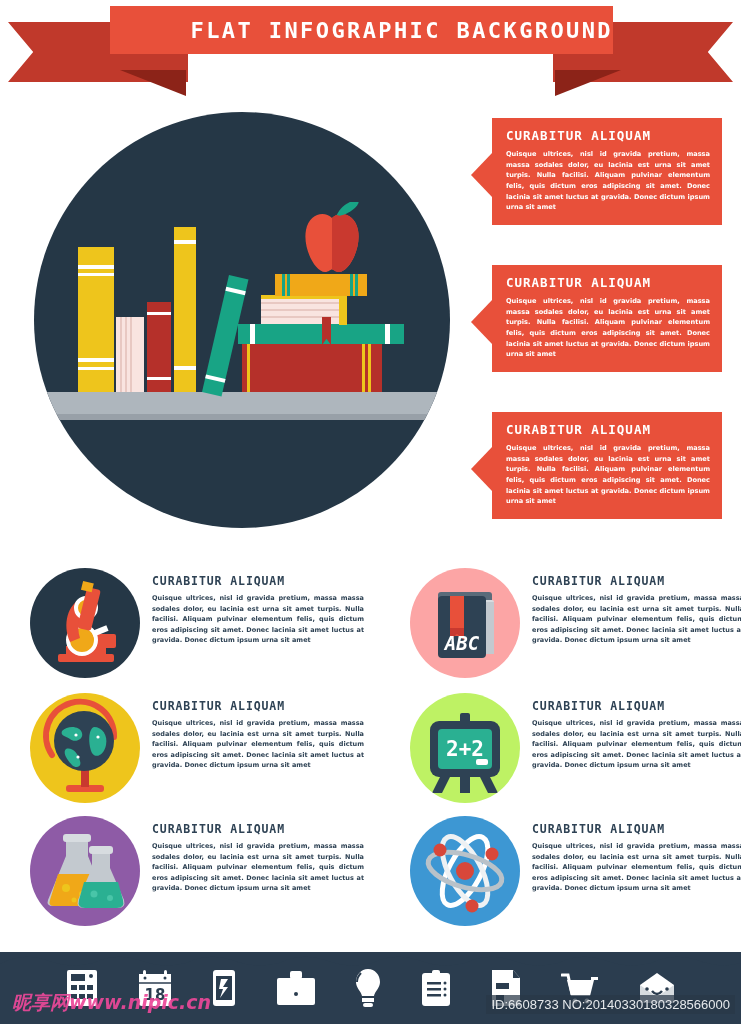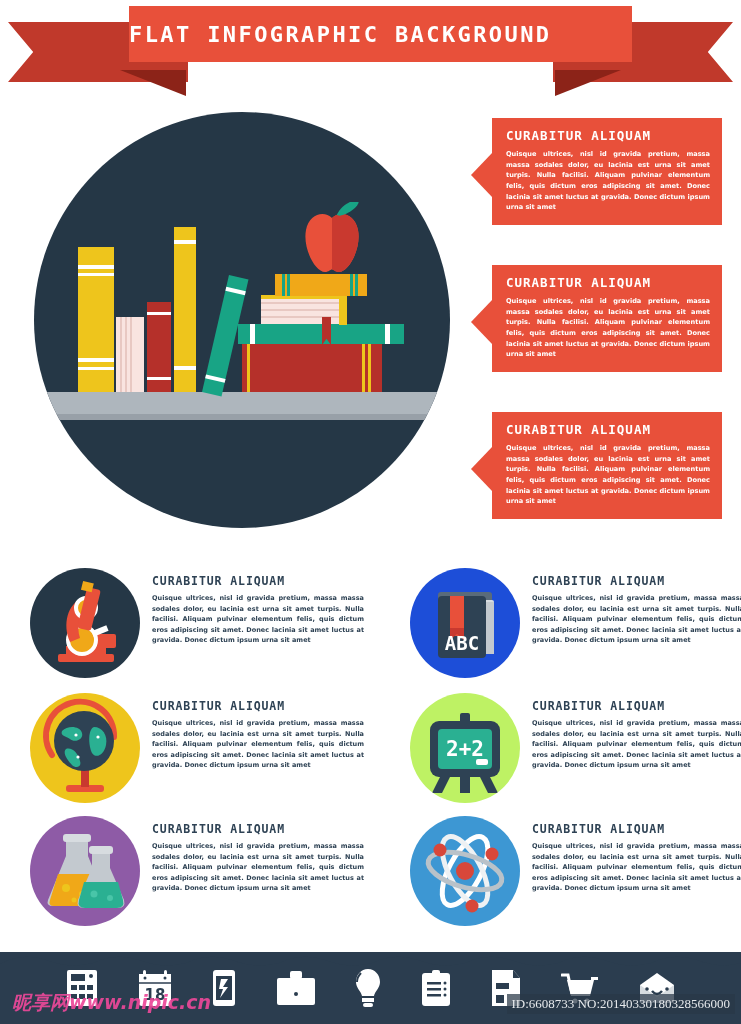--- a/index.html
+++ b/index.html
@@ -18,22 +18,22 @@
     background:#c0392b;
   }
   .ribbon-tail.left  { left:8px;  clip-path:polygon(0 0, 100% 0, 100% 100%, 0 100%, 14% 50%); }
   .ribbon-tail.right { right:8px; clip-path:polygon(0 0, 100% 0, 86% 50%, 100% 100%, 0 100%); }
   .ribbon-fold {
     position:absolute; top:70px; width:66px; height:26px; background:#8c2318;
   }
   .ribbon-fold.left  { left:120px;  clip-path:polygon(0 0, 100% 0, 100% 100%); }
   .ribbon-fold.right { right:120px; clip-path:polygon(0 0, 100% 0, 0 100%); }
   .ribbon-main {
-    position:absolute; left:129px; top:6px; width:503px; height:56px;
-    background:#e8503a; display:flex; align-items:center; justify-content:flex-start;
+    position:absolute; left:110px; top:6px; width:503px; height:48px;
+    background:#e8503a; display:flex; align-items:center; justify-content:flex-end;
   }
   .ribbon-title {
     color:#fff; font-size:22px; letter-spacing:2.4px; font-weight:bold;
     font-family:"DejaVu Sans Mono", monospace; white-space:nowrap;
   }
 
   
   .hero-circle {
     position:absolute; left:34px; top:112px; width:416px; height:416px;
     border-radius:50%; background:#253746; overflow:hidden;
@@ -87,21 +87,21 @@
   }
   .footer-icons svg { display:block; }
 
   .wm-left {
     position:absolute; left:12px; bottom:8px; color:#ec4899; opacity:.92;
     font-size:19px; font-style:italic; font-weight:bold;
     font-family:"DejaVu Sans", sans-serif; white-space:nowrap;
   }
   .wm-right {
     position:absolute; right:6px; bottom:10px; color:#e6e9ec;
-    font-size:13px; font-family:Liberation Serif, serif;
+    font-size:13px; font-family:Liberation Sans, sans-serif;
     background:rgba(40,55,70,.72); padding:2px 5px; white-space:nowrap;
   }
 </style>
 </head>
 <body>
 
 <div id="page">
 
   <div class="ribbon-wrap">
     <div class="ribbon-tail left"></div>
@@ -211,21 +211,21 @@
         <rect x="62" y="60" width="16" height="6" fill="#fff" transform="rotate(-22 70 63)"></rect>
       </svg>
     </div>
     <div class="cell-text">
       <div class="cell-title">CURABITUR ALIQUAM</div>
       <div class="cell-body">Quisque ultrices, nisl id gravida pretium, massa massa sodales dolor, eu lacinia est urna sit amet turpis. Nulla facilisi. Aliquam pulvinar elementum felis, quis dictum eros adipiscing sit amet. Donec lacinia sit amet luctus at gravida. Donec dictum ipsum urna sit amet</div>
     </div>
   </div>
 
   <div class="cell" style="left:396px;top:562px;">
-    <div class="cell-badge" style="background:#1d4ed8;">
+    <div class="cell-badge" style="background:#fca5a5;font-style:italic;">
       <svg width="110" height="110" viewBox="0 0 110 110">
         <rect x="28" y="24" width="54" height="14" rx="3" fill="#5a6b7a"></rect>
         <rect x="28" y="32" width="56" height="10" rx="2" fill="#d7dce0"></rect>
         <rect x="28" y="28" width="48" height="62" rx="4" fill="#2e4254"></rect>
         <rect x="76" y="34" width="8" height="52" fill="#c3c9cf"></rect>
         <rect x="40" y="28" width="14" height="40" fill="#e8503a"></rect>
         <path d="M40 60 L54 60 L54 72 L47 66 L40 72 Z" fill="#c9392f"></path>
         <text x="52" y="82" font-family="DejaVu Sans Mono, monospace" font-size="19" font-weight="bold" fill="#fff" text-anchor="middle">ABC</text>
       </svg>
     </div>

